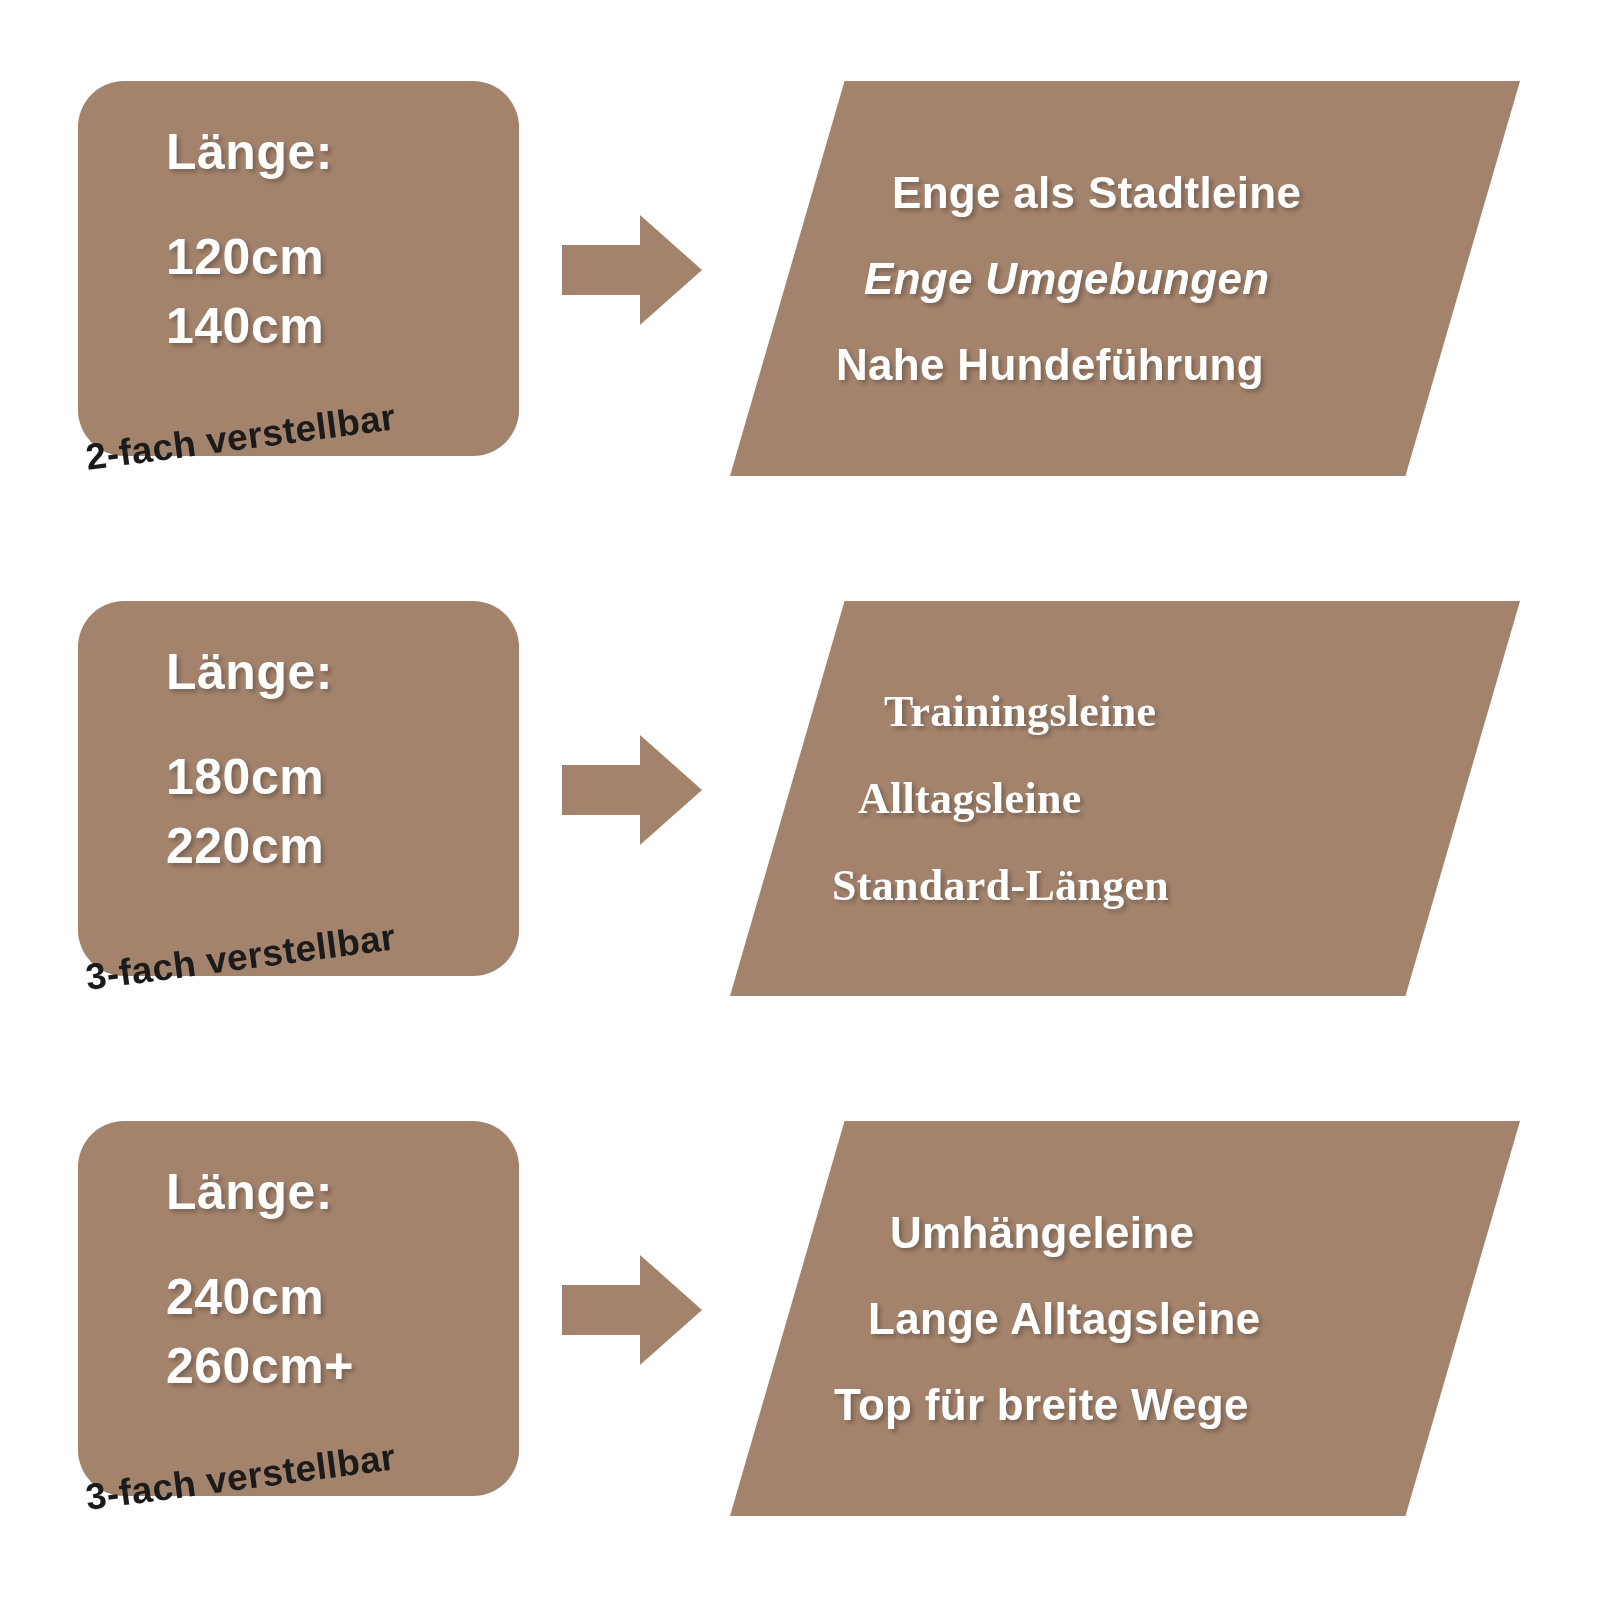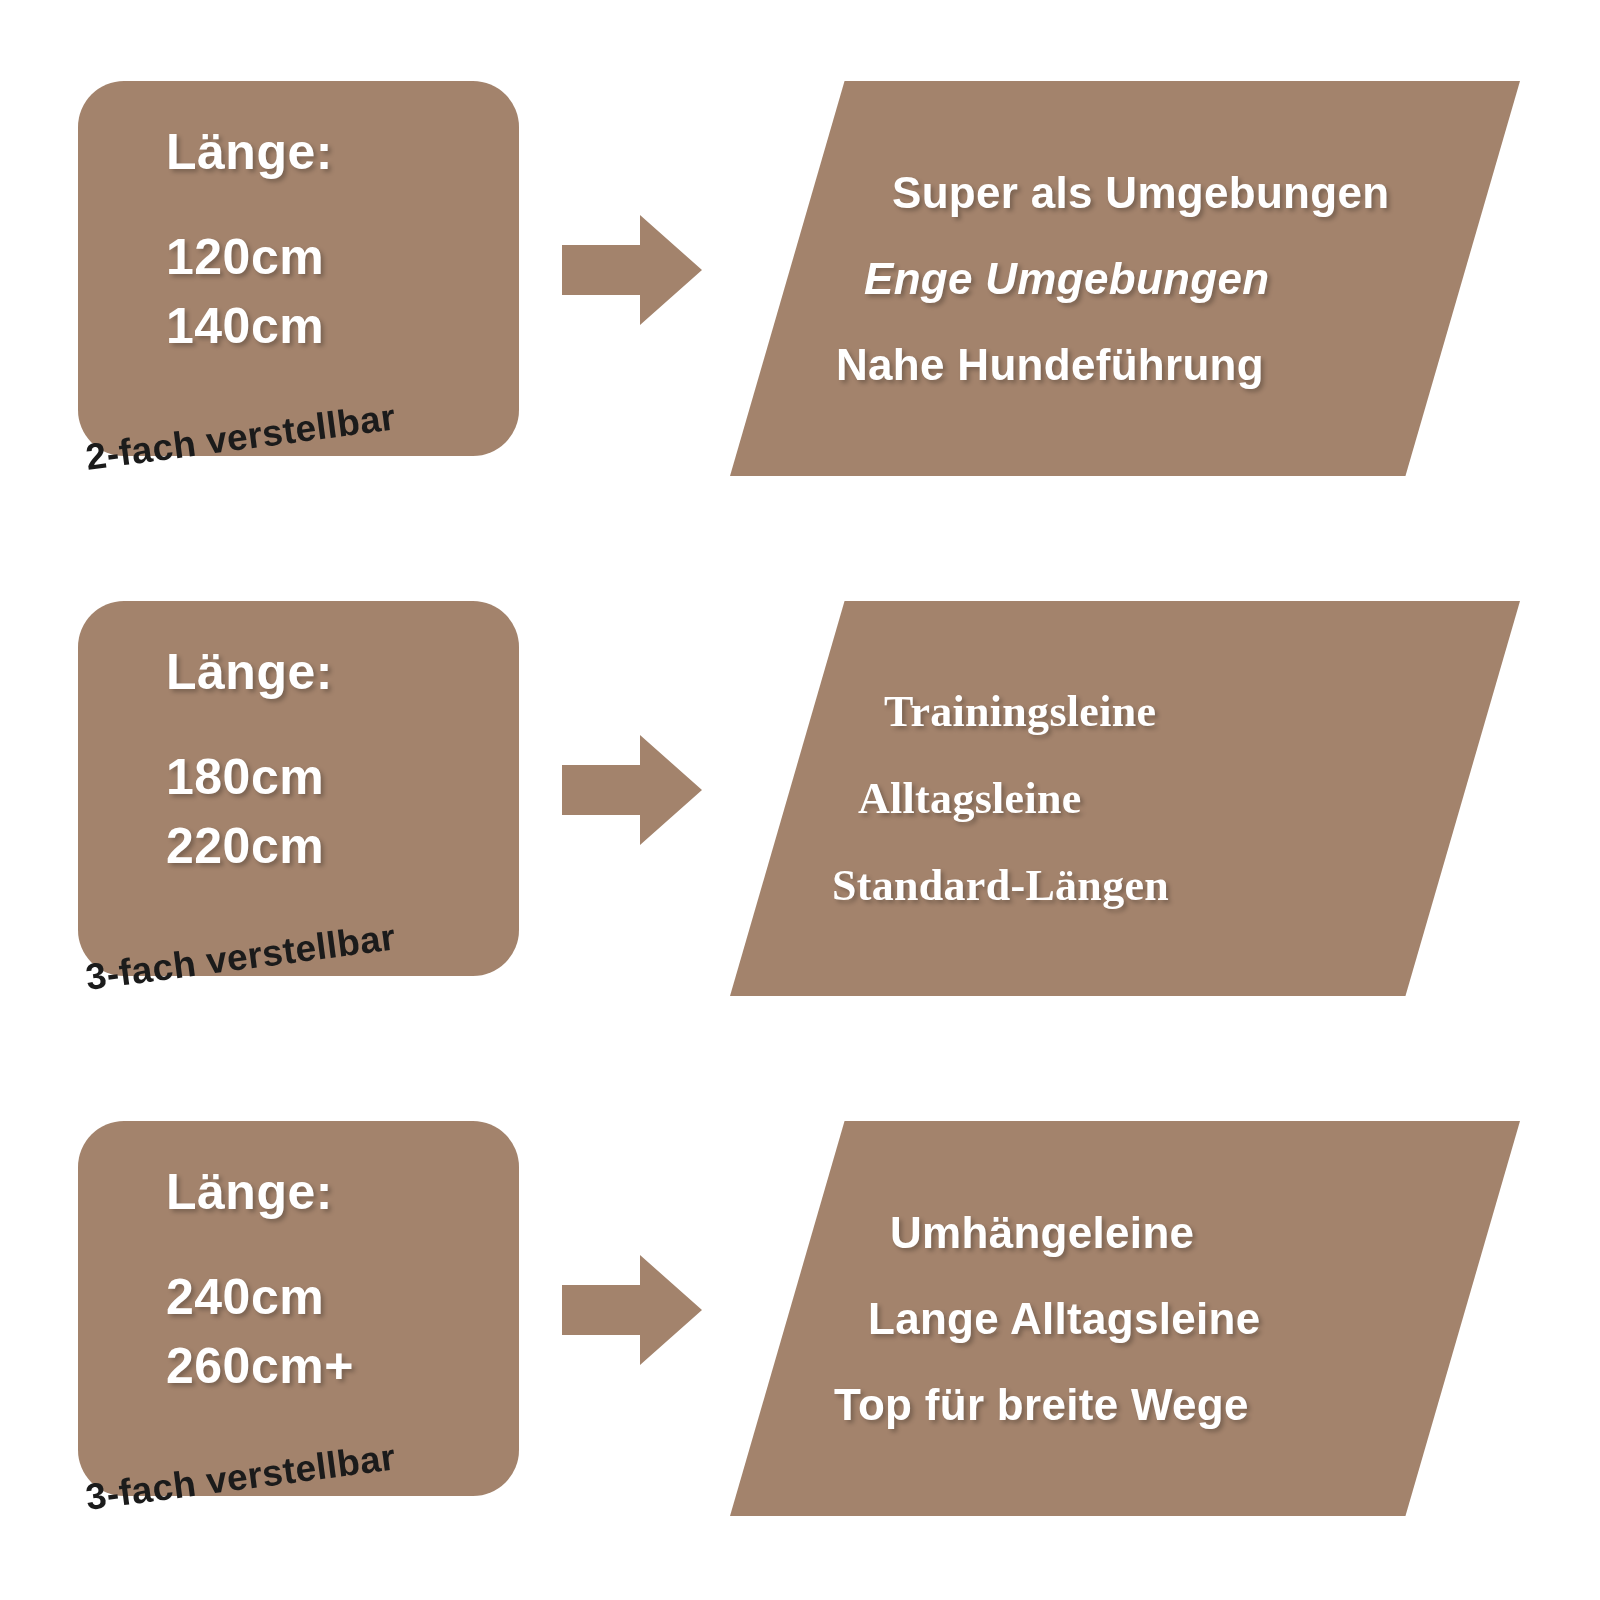--- a/index.html
+++ b/index.html
@@ -147,21 +147,21 @@
 
     <div class="arrow">
       <svg width="140" height="110" viewBox="0 0 140 110" aria-hidden="true">
         <polygon points="0,30 78,30 78,0 140,55 78,110 78,80 0,80" fill="#a3836c"></polygon>
       </svg>
     </div>
 
     <div class="use-card">
       <div class="use-shape"></div>
       <div class="use-list">
-        <div class="use-item">Super als Umgebungen</div>
+        <div class="use-item">Enge als Stadtleine</div>
         <div class="use-item">Enge Umgebungen</div>
         <div class="use-item">Nahe Hundeführung</div>
       </div>
     </div>
   </div>
 
   <div class="row" id="row-1">
     <div class="length-card">
       <div class="length-title">Länge:</div>
       <div class="length-value">180cm</div>

